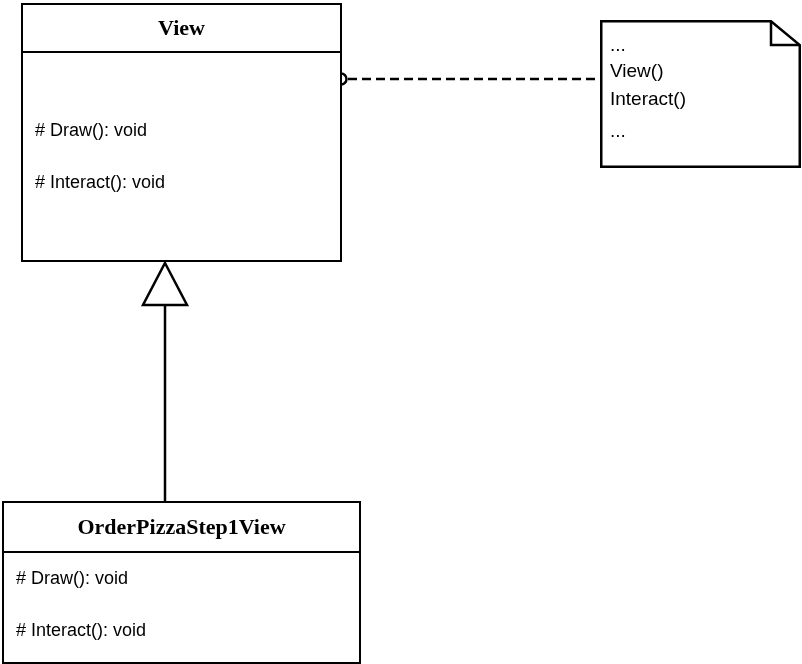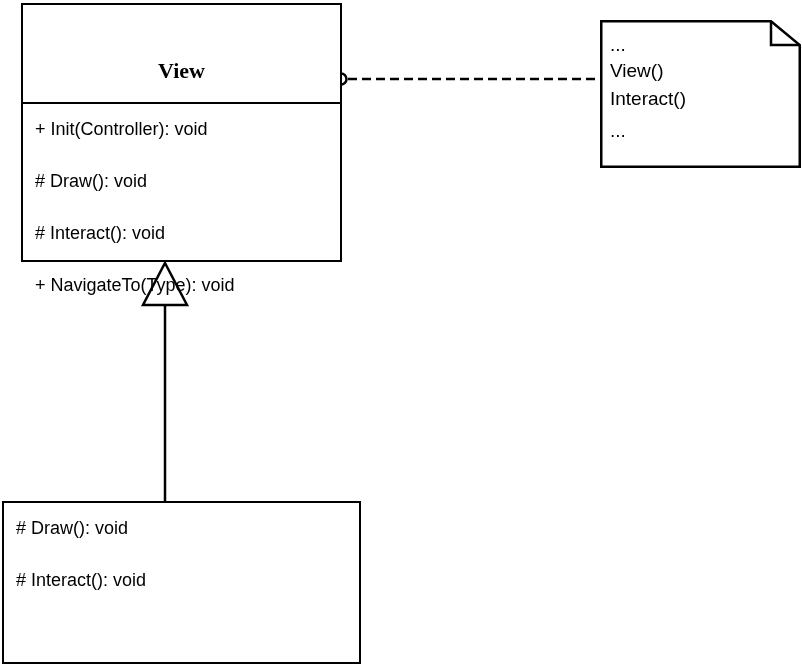--- a/index.html
+++ b/index.html
@@ -50,23 +50,22 @@
   }
 
   
   #view-class {
     left: 21px;
     top: 3px;
     width: 321px;
     height: 259px;
   }
   #view-class .class-title {
-    height: 64px;
+    height: 48px;
     font-size: 22px;
-    margin-top: 35px;
   }
   #view-class .class-body { height: 207px; }
   #view-class .member { font-size: 18px; }
 
   
   #subclass-class {
     left: 2px;
     top: 501px;
     width: 359px;
     height: 163px;
@@ -124,28 +123,27 @@
     <circle cx="341" cy="79" r="5.5" fill="#ffffff" stroke="#000000" stroke-width="2.5"></circle>
 
     <line x1="165" y1="305" x2="165" y2="501" stroke="#000000" stroke-width="2.5"></line>
 
     <polygon points="165,263 187,305 143,305" fill="#ffffff" stroke="#000000" stroke-width="2.5" stroke-linejoin="miter"></polygon>
   </svg>
 
   <div class="uml-class" id="view-class">
     <div class="class-title">View</div>
     <div class="class-body">
-      <div class="member" style="top:25px;">+ Init(Controller): void</div>
       <div class="member" style="top:77px;"># Draw(): void</div>
       <div class="member" style="top:129px;"># Interact(): void</div>
-      <div class="member" style="top:181px;">+ NavigateTo(Type): void</div>
     </div>
   </div>
 
   <div class="uml-class" id="subclass-class">
+    <div class="class-title">OrderPizzaStep1View</div>
     <div class="class-body">
       <div class="member" style="top:25px;"># Draw(): void</div>
       <div class="member" style="top:77px;"># Interact(): void</div>
     </div>
   </div>
 
   <div id="note-shape">
     <svg width="201" height="148" viewBox="0 0 201 148" xmlns="http://www.w3.org/2000/svg">
       <path d="M 1.25 1.25 L 171 1.25 L 199.75 25 L 199.75 146.75 L 1.25 146.75 Z" fill="#ffffff" stroke="#000000" stroke-width="2.5" stroke-linejoin="miter"></path>
       <path d="M 171 1.25 L 171 25 L 199.75 25" fill="none" stroke="#000000" stroke-width="2.5" stroke-linejoin="miter"></path>

